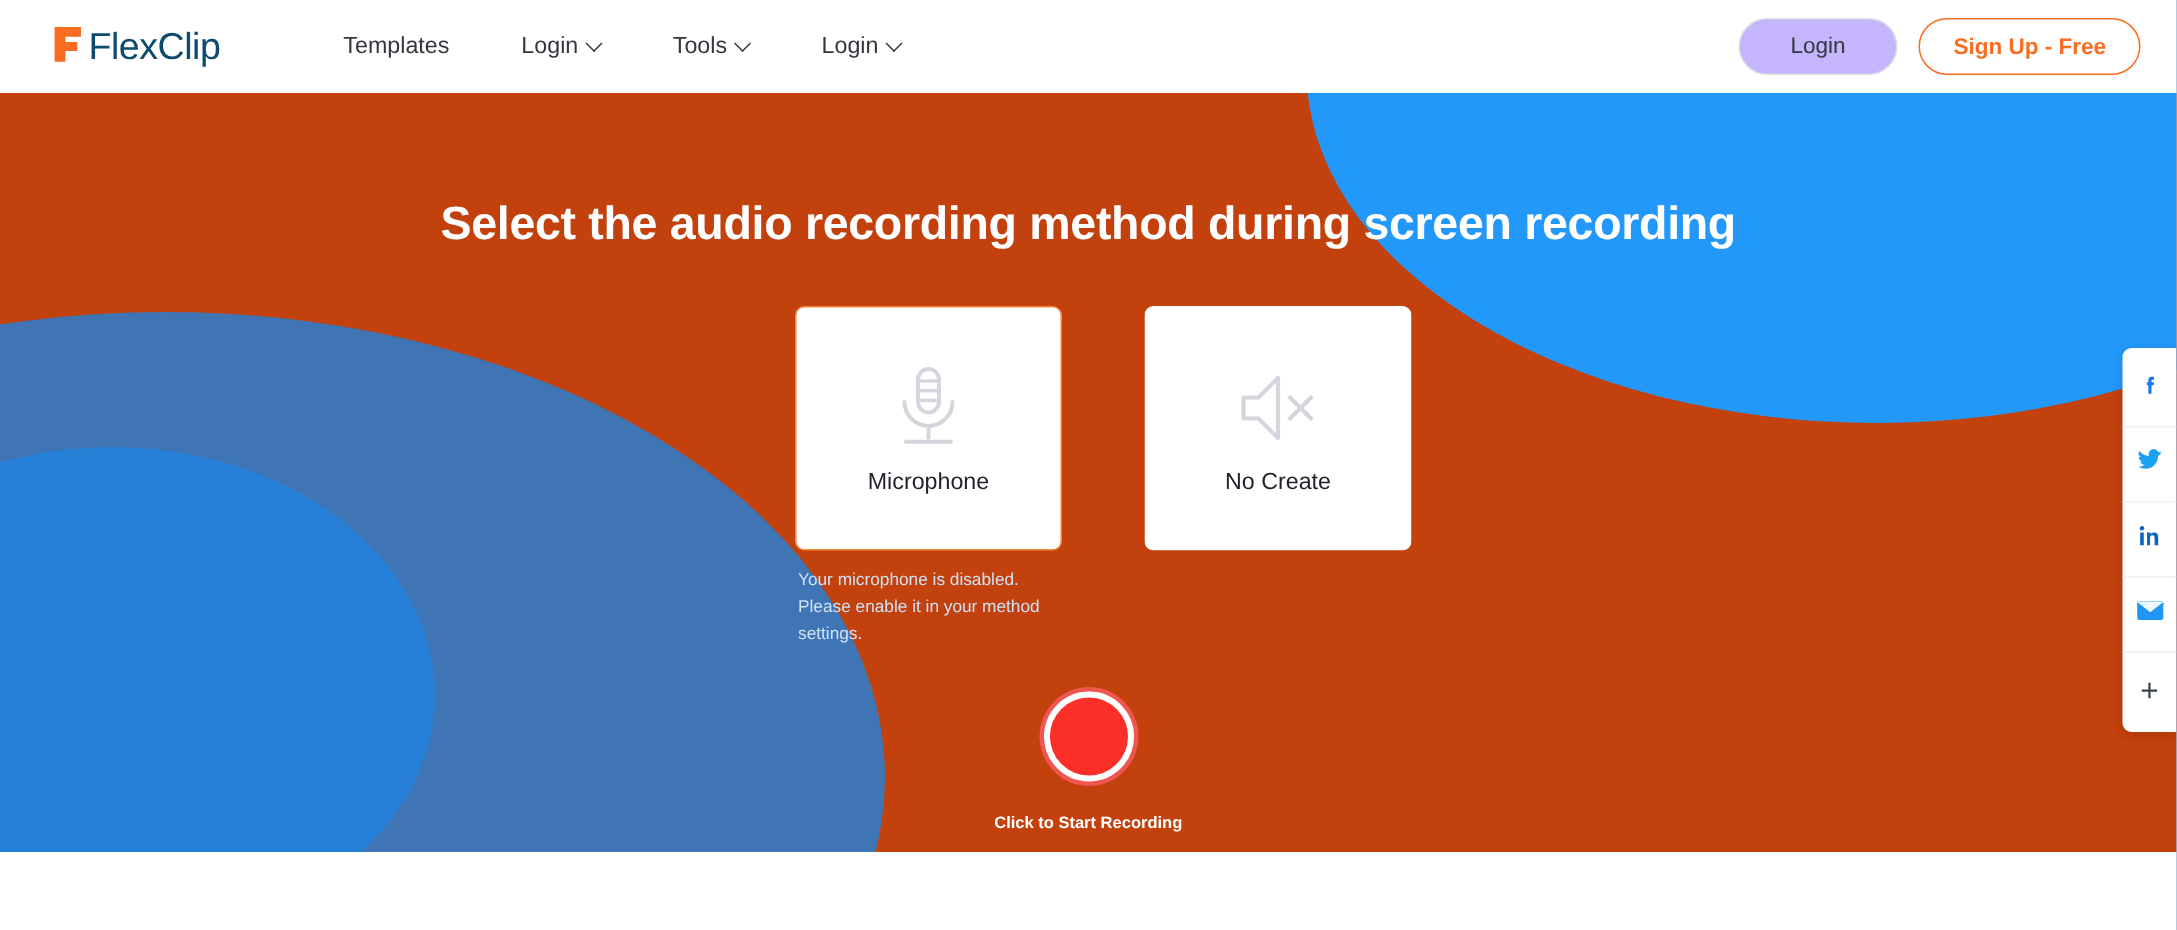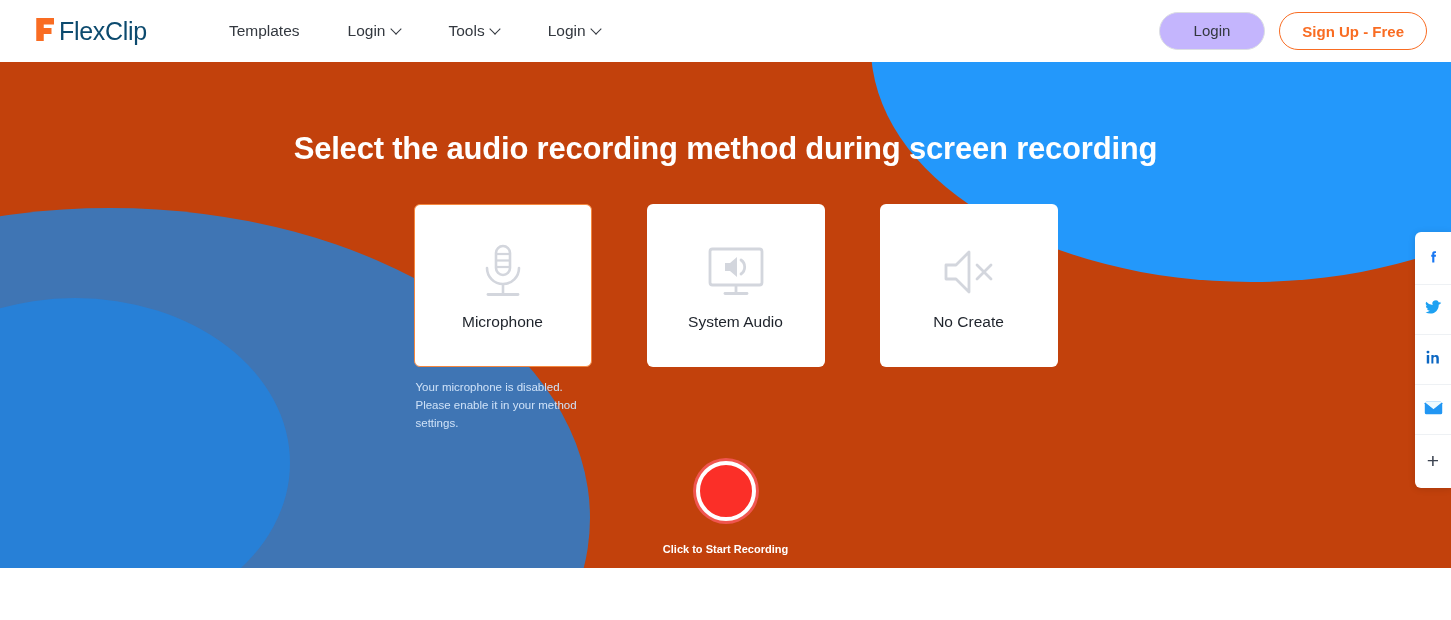--- a/index.html
+++ b/index.html
@@ -311,35 +311,20 @@
               <path d="M9 24 A16 16 0 0 0 41 24" fill="none" stroke="#d3d6dd" stroke-width="2.6" stroke-linecap="round"></path>
               <line x1="25" y1="40" x2="25" y2="49" stroke="#d3d6dd" stroke-width="2.6"></line>
               <line x1="10" y1="50.5" x2="40" y2="50.5" stroke="#d3d6dd" stroke-width="2.8" stroke-linecap="round"></line>
             </svg>
           </div>
           <div class="card-label">Microphone</div>
         </div>
         <div class="card-note">Your microphone is disabled. Please enable it in your method settings.</div>
       </div>
 
-      <div class="card-wrap">
-        <div class="card">
-          <div class="card-icon">
-            <svg width="60" height="54" viewBox="0 0 60 54">
-              <rect x="4" y="4" width="52" height="36" rx="2.5" fill="none" stroke="#d3d6dd" stroke-width="2.8"></rect>
-              <path d="M19 18 L24 18 L31 12 L31 32 L24 26 L19 26 Z" fill="#d3d6dd"></path>
-              <path d="M35 15 A8.5 8.5 0 0 1 35 29" fill="none" stroke="#d3d6dd" stroke-width="2.8" stroke-linecap="round"></path>
-              <line x1="30" y1="40" x2="30" y2="47" stroke="#d3d6dd" stroke-width="2.8"></line>
-              <line x1="19" y1="48.5" x2="41" y2="48.5" stroke="#d3d6dd" stroke-width="2.8" stroke-linecap="round"></line>
-            </svg>
-          </div>
-          <div class="card-label">System Audio</div>
-        </div>
-        <div class="card-note"></div>
-      </div>
 
       <div class="card-wrap">
         <div class="card">
           <div class="card-icon">
             <svg width="62" height="54" viewBox="0 0 62 54">
               <path d="M8 20 L18 20 L31 7 L31 47 L18 34 L8 34 Z" fill="none" stroke="#d3d6dd" stroke-width="2.8" stroke-linejoin="round"></path>
               <line x1="39" y1="20" x2="53" y2="34" stroke="#d3d6dd" stroke-width="2.8" stroke-linecap="round"></line>
               <line x1="53" y1="20" x2="39" y2="34" stroke="#d3d6dd" stroke-width="2.8" stroke-linecap="round"></line>
             </svg>
           </div>

